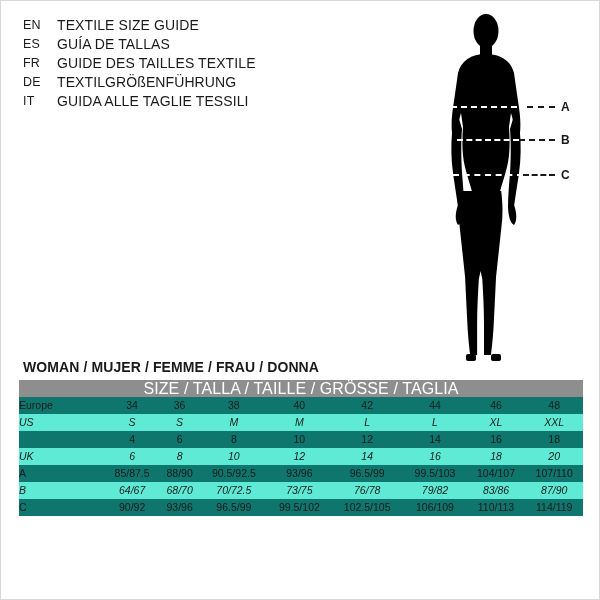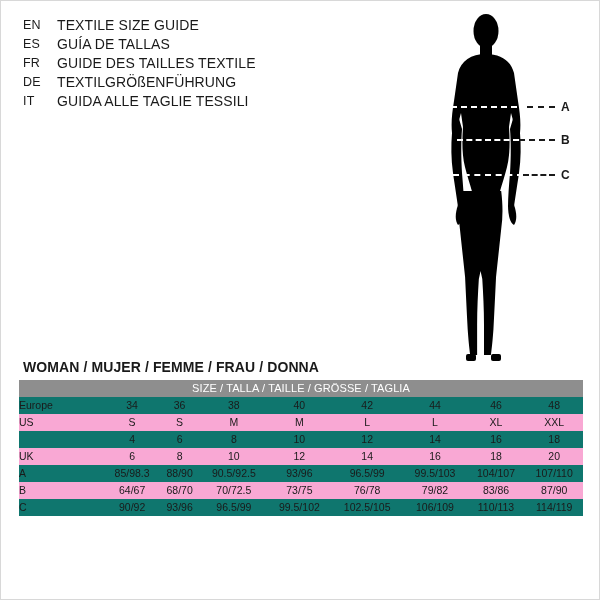--- a/index.html
+++ b/index.html
@@ -100,29 +100,29 @@
   table.size-table td, table.size-table th {
     padding: 0;
     height: 17px;
     line-height: 17px;
     text-align: center;
     font-weight: normal;
   }
   .hdr-row td {
     background: #8e8e8e;
     color: #ffffff;
-    font-size: 11px;
+    font-size: 16px;
     text-align: left;
     padding-left: 6px;
     height: 18px;
     line-height: 18px;
     letter-spacing: .1px;
   }
   .row-odd td { background: #0f766e; }
-  .row-even td { background: #f9a8d4; }
+  .row-even td { background: #5eead4; font-style: italic; }
   .label-cell {
     text-align: left !important;
     padding-left: 6px;
     width: 86px;
   }
 
   
   .legend {
     position: absolute;
     left: 22px;
@@ -300,21 +300,21 @@
           <td>10</td>
           <td>12</td>
           <td>14</td>
           <td>16</td>
           <td>18</td>
           <td>20</td>
         </tr>
 
         <tr class="row-odd">
           <td class="label-cell">A</td>
-          <td>85/98.3</td>
+          <td>85/87.5</td>
           <td>88/90</td>
           <td>90.5/92.5</td>
           <td>93/96</td>
           <td>96.5/99</td>
           <td>99.5/103</td>
           <td>104/107</td>
           <td>107/110</td>
         </tr>
 
         <tr class="row-even">

